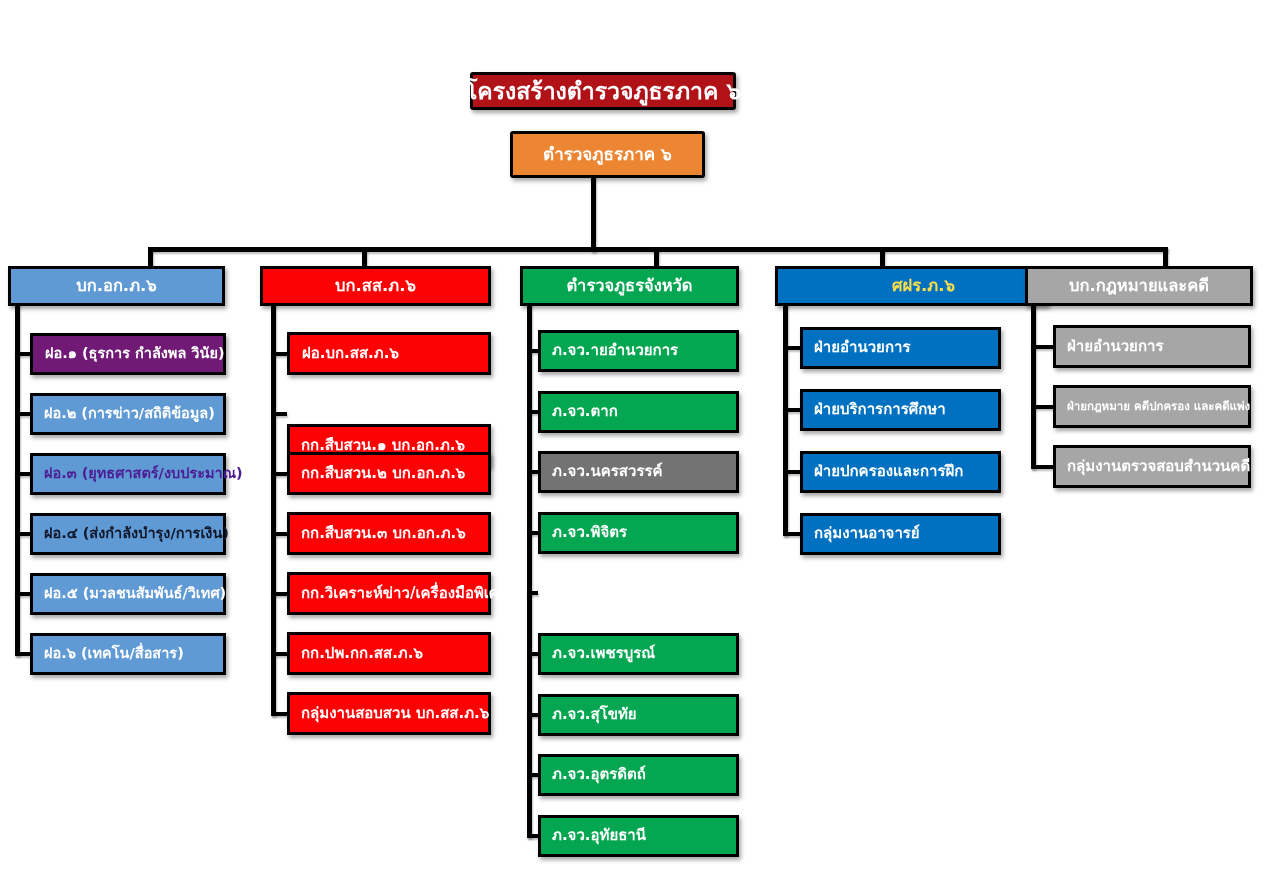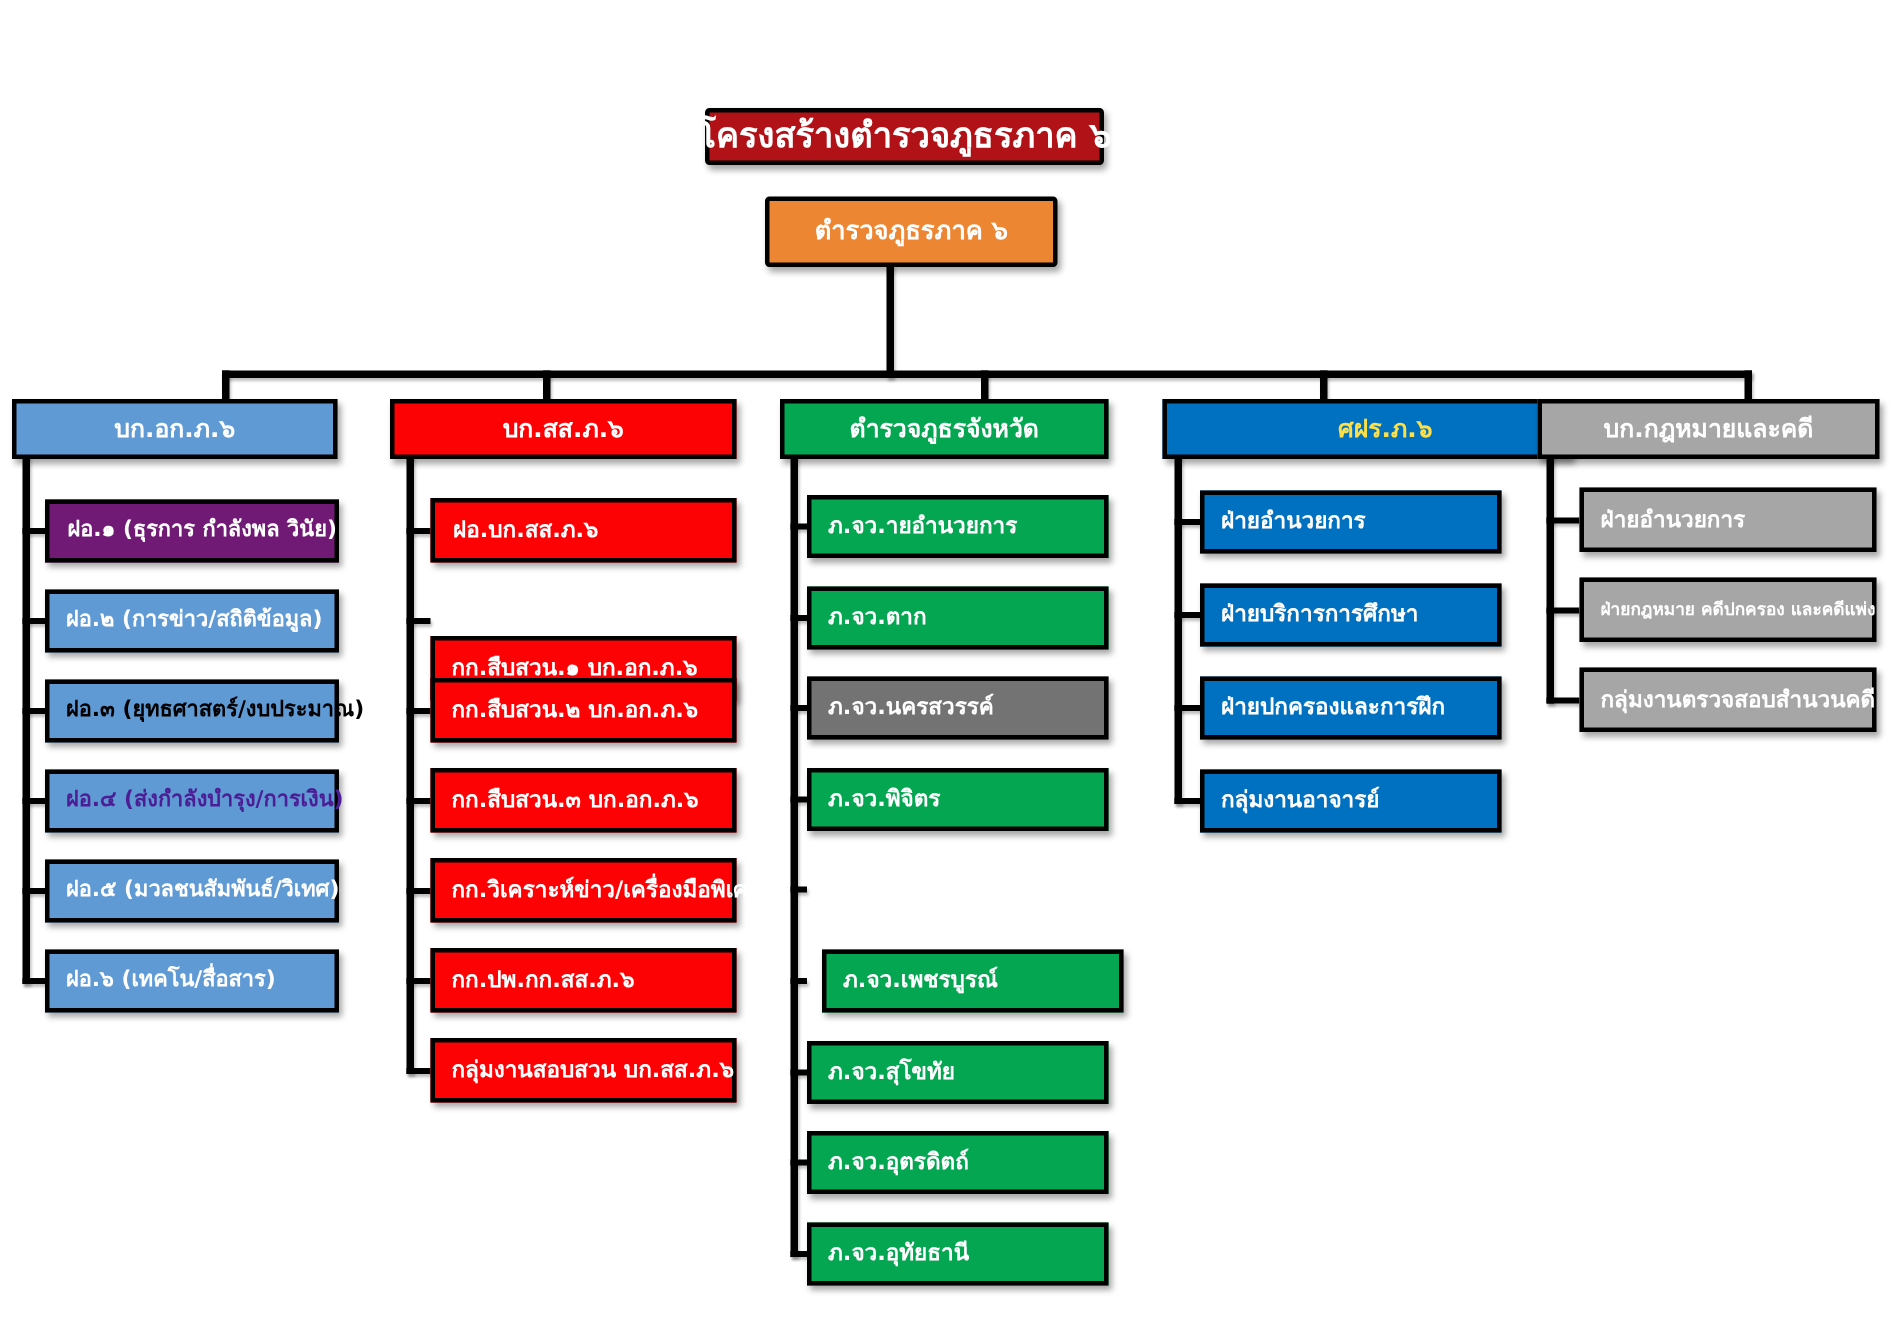--- a/index.html
+++ b/index.html
@@ -54,23 +54,23 @@
     <div class="line" style="left: 362px; top: 247px; width: 5px; height: 22px; background: rgb(0, 0, 0);"></div>
     <div class="line" style="left: 654px; top: 247px; width: 5px; height: 22px; background: rgb(0, 0, 0);"></div>
     <div class="line" style="left: 880px; top: 247px; width: 5px; height: 22px; background: rgb(0, 0, 0);"></div>
     <div class="line" style="left: 1163px; top: 247px; width: 5px; height: 22px; background: rgb(0, 0, 0);"></div>
     <div class="line" style="left: 15px; top: 303px; width: 5px; height: 353px; background: rgb(0, 0, 0);"></div>
     <div class="line" style="left: 15px; top: 352px; width: 15px; height: 4px; background: rgb(0, 0, 0);"></div>
     <div class="box left" style="left: 30px; top: 333px; width: 196px; height: 42px; background: #701a75; font-size: 14.5px; color: rgb(255, 255, 255); padding-left: 12px;">ฝอ.๑ (ธุรการ กำลังพล วินัย)</div>
     <div class="line" style="left: 15px; top: 412px; width: 15px; height: 4px; background: rgb(0, 0, 0);"></div>
     <div class="box left" style="left: 30px; top: 393px; width: 196px; height: 42px; background: rgb(95, 154, 213); font-size: 14.5px; color: rgb(255, 255, 255);">ฝอ.๒ (การข่าว/สถิติข้อมูล)</div>
     <div class="line" style="left: 15px; top: 472px; width: 15px; height: 4px; background: rgb(0, 0, 0);"></div>
-    <div class="box left" style="left: 30px; top: 453px; width: 196px; height: 42px; background: rgb(95, 154, 213); font-size: 14.5px; color: #000000;">ฝอ.๓ (ยุทธศาสตร์/งบประมาณ)</div>
+    <div class="box left" style="left: 30px; top: 453px; width: 196px; height: 42px; background: rgb(95, 154, 213); font-size: 14.5px; color: #4c1d95;">ฝอ.๓ (ยุทธศาสตร์/งบประมาณ)</div>
     <div class="line" style="left: 15px; top: 532px; width: 15px; height: 4px; background: rgb(0, 0, 0);"></div>
-    <div class="box left" style="left: 30px; top: 513px; width: 196px; height: 42px; background: rgb(95, 154, 213); font-size: 14.5px; color: #4c1d95;">ฝอ.๔ (ส่งกำลังบำรุง/การเงิน)</div>
+    <div class="box left" style="left: 30px; top: 513px; width: 196px; height: 42px; background: rgb(95, 154, 213); font-size: 14.5px; color: #0f172a;">ฝอ.๔ (ส่งกำลังบำรุง/การเงิน)</div>
     <div class="line" style="left: 15px; top: 592px; width: 15px; height: 4px; background: rgb(0, 0, 0);"></div>
     <div class="box left" style="left: 30px; top: 573px; width: 196px; height: 42px; background: rgb(95, 154, 213); font-size: 14.5px; color: rgb(255, 255, 255);">ฝอ.๕ (มวลชนสัมพันธ์/วิเทศ)</div>
     <div class="line" style="left: 15px; top: 652px; width: 15px; height: 4px; background: rgb(0, 0, 0);"></div>
     <div class="box left" style="left: 30px; top: 633px; width: 196px; height: 42px; background: rgb(95, 154, 213); font-size: 14.5px; color: rgb(255, 255, 255);">ฝอ.๖ (เทคโน/สื่อสาร)</div>
     <div class="box center" style="left: 8px; top: 266px; width: 217px; height: 40px; background: rgb(95, 154, 213); font-size: 16.5px; color: rgb(255, 255, 255);">บก.อก.ภ.๖</div>
     <div class="line" style="left: 271px; top: 303px; width: 5px; height: 412.5px; background: rgb(0, 0, 0);"></div>
     <div class="line" style="left: 271px; top: 351.5px; width: 16px; height: 4px; background: rgb(0, 0, 0);"></div>
     <div class="box left" style="left: 287px; top: 332px; width: 204px; height: 43px; background: rgb(252, 2, 4); font-size: 15px; color: rgb(255, 255, 255); padding-left: 12px;">ฝอ.บก.สส.ภ.๖</div>
     <div class="line" style="left: 271px; top: 411.5px; width: 16px; height: 4px; background: rgb(0, 0, 0);"></div>
     <div class="box left" style="left: 287px; top: 392px; width: 204px; height: 43px; background: rgb(252, 2, 4); font-size: 15px; color: rgb(255, 255, 255); margin-top: 32px;">กก.สืบสวน.๑ บก.อก.ภ.๖</div>
@@ -89,21 +89,21 @@
     <div class="line" style="left: 527px; top: 349px; width: 11px; height: 4px; background: rgb(0, 0, 0);"></div>
     <div class="box left" style="left: 538px; top: 330px; width: 201px; height: 42px; background: rgb(4, 166, 81); font-size: 15px; color: rgb(255, 255, 255);">ภ.จว.ายอำนวยการ</div>
     <div class="line" style="left: 527px; top: 410px; width: 11px; height: 4px; background: rgb(0, 0, 0);"></div>
     <div class="box left" style="left: 538px; top: 391px; width: 201px; height: 42px; background: rgb(4, 166, 81); font-size: 15px; color: rgb(255, 255, 255);">ภ.จว.ตาก</div>
     <div class="line" style="left: 527px; top: 470px; width: 11px; height: 4px; background: rgb(0, 0, 0);"></div>
     <div class="box left" style="left: 538px; top: 451px; width: 201px; height: 42px; background: #737373; font-size: 15px; color: rgb(255, 255, 255);">ภ.จว.นครสวรรค์</div>
     <div class="line" style="left: 527px; top: 531px; width: 11px; height: 4px; background: rgb(0, 0, 0);"></div>
     <div class="box left" style="left: 538px; top: 512px; width: 201px; height: 42px; background: rgb(4, 166, 81); font-size: 15px; color: rgb(255, 255, 255);">ภ.จว.พิจิตร</div>
     <div class="line" style="left: 527px; top: 591px; width: 11px; height: 4px; background: rgb(0, 0, 0);"></div>
     <div class="line" style="left: 527px; top: 652px; width: 11px; height: 4px; background: rgb(0, 0, 0);"></div>
-    <div class="box left" style="left: 538px; top: 633px; width: 201px; height: 42px; background: rgb(4, 166, 81); font-size: 15px; color: rgb(255, 255, 255); margin-left: 10px;">ภ.จว.เพชรบูรณ์</div>
+    <div class="box left" style="left: 538px; top: 633px; width: 201px; height: 42px; background: rgb(4, 166, 81); font-size: 15px; color: rgb(255, 255, 255);">ภ.จว.เพชรบูรณ์</div>
     <div class="line" style="left: 527px; top: 713px; width: 11px; height: 4px; background: rgb(0, 0, 0);"></div>
     <div class="box left" style="left: 538px; top: 694px; width: 201px; height: 42px; background: rgb(4, 166, 81); font-size: 15px; color: rgb(255, 255, 255);">ภ.จว.สุโขทัย</div>
     <div class="line" style="left: 527px; top: 773px; width: 11px; height: 4px; background: rgb(0, 0, 0);"></div>
     <div class="box left" style="left: 538px; top: 754px; width: 201px; height: 42px; background: rgb(4, 166, 81); font-size: 15px; color: rgb(255, 255, 255);">ภ.จว.อุตรดิตถ์</div>
     <div class="line" style="left: 527px; top: 834px; width: 11px; height: 4px; background: rgb(0, 0, 0);"></div>
     <div class="box left" style="left: 538px; top: 815px; width: 201px; height: 42px; background: rgb(4, 166, 81); font-size: 15px; color: rgb(255, 255, 255);">ภ.จว.อุทัยธานี</div>
     <div class="box center" style="left: 520px; top: 266px; width: 219px; height: 40px; background: rgb(4, 166, 81); font-size: 16.5px; color: rgb(255, 255, 255);">ตำรวจภูธรจังหวัด</div>
     <div class="line" style="left: 783px; top: 303px; width: 5px; height: 233px; background: rgb(0, 0, 0);"></div>
     <div class="line" style="left: 783px; top: 346px; width: 17px; height: 4px; background: rgb(0, 0, 0);"></div>
     <div class="box left" style="left: 800px; top: 327px; width: 201px; height: 42px; background: rgb(0, 112, 192); font-size: 15px; color: rgb(255, 255, 255);">ฝ่ายอำนวยการ</div>

